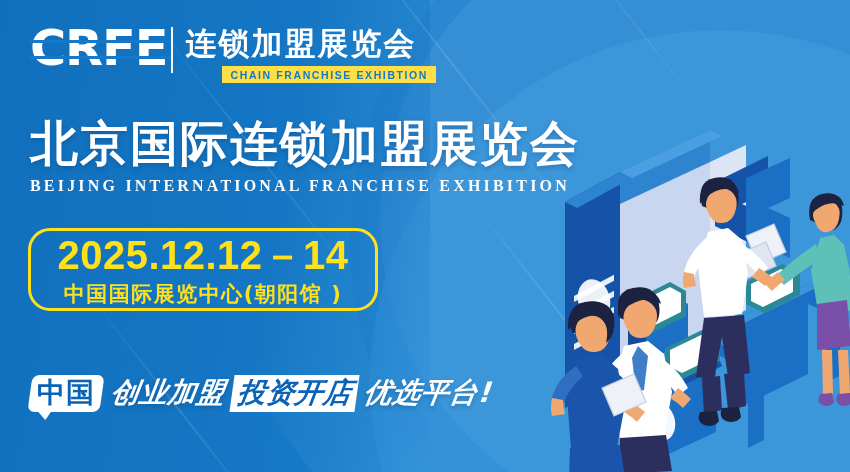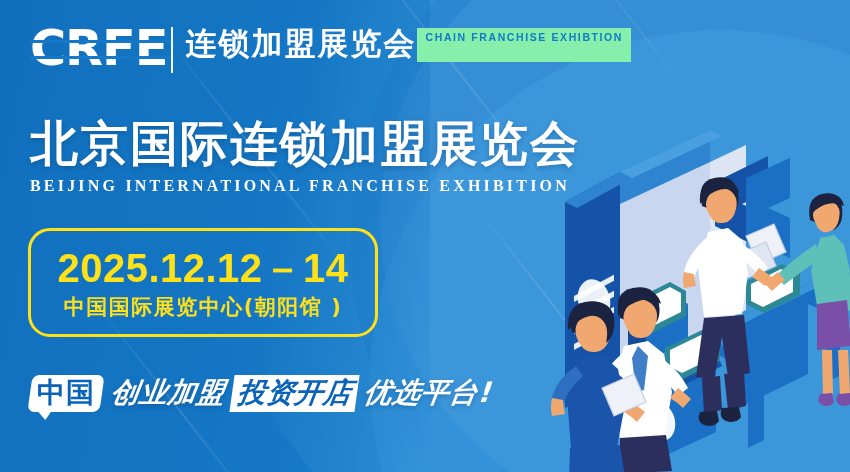--- a/index.html
+++ b/index.html
@@ -79,31 +79,32 @@
   .crfe-stencil{
     position:absolute;left:0;top:0;width:100%;height:100%;
     pointer-events:none;
   }
   .crfe-stencil i{
     position:absolute;left:0;width:100%;height:3px;background:#1578c8;display:block;
   }
   .divider{
     width:2px;height:46px;background:#ffffff;margin:3px 13px 0 14px;opacity:.95;
   }
-  .cn-block{display:flex;flex-direction:row;justify-content:center;}
+  .cn-block{display:flex;flex-direction:column;justify-content:center;}
   .cn-main{
     font-family:"DejaVu Sans","Liberation Sans",sans-serif;
     font-weight:bold;font-size:31px;line-height:38px;color:#ffffff;
     letter-spacing:2px;
   }
   .en-bar{
-    margin-top:4px;background:#86efac;color:#1578c8;
+    margin-top:4px;background:#fde047;color:#1578c8;
     font-size:10.5px;font-weight:bold;letter-spacing:1.6px;
     padding:2.5px 8px 2.5px 9px;display:inline-block;white-space:nowrap;
     font-family:"Liberation Sans",sans-serif;
+    margin-left:36px;
   }
 
   
   .headline{
     position:absolute;left:30px;top:116px;
   }
   .headline-cn{
     font-family:"DejaVu Sans","Liberation Sans",sans-serif;
     font-weight:bold;font-size:48px;line-height:54px;color:#ffffff;
     letter-spacing:2px;
@@ -112,21 +113,21 @@
   }
   .headline-en{
     margin-top:6px;
     font-family:"Liberation Serif","DejaVu Serif",serif;
     font-weight:bold;font-size:16px;line-height:20px;color:#ffffff;
     letter-spacing:3.2px;white-space:nowrap;
   }
 
   
   .date-box{
-    position:absolute;left:28px;top:228px;width:350px;height:109px;
+    position:absolute;left:28px;top:228px;width:350px;height:83px;
     border:3px solid #ffe11a;border-radius:22px;
     box-sizing:border-box;
     display:flex;flex-direction:column;align-items:center;justify-content:center;
   }
   .date-line{
     font-family:"Liberation Sans","DejaVu Sans",sans-serif;
     font-weight:bold;font-size:40px;line-height:44px;color:#ffe11a;
     letter-spacing:.5px;white-space:nowrap;
   }
   .venue-line{

